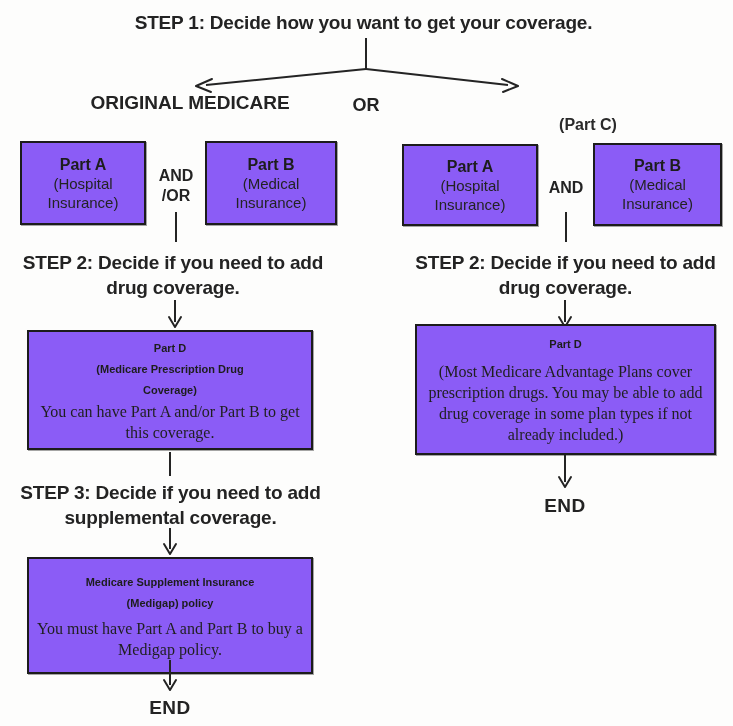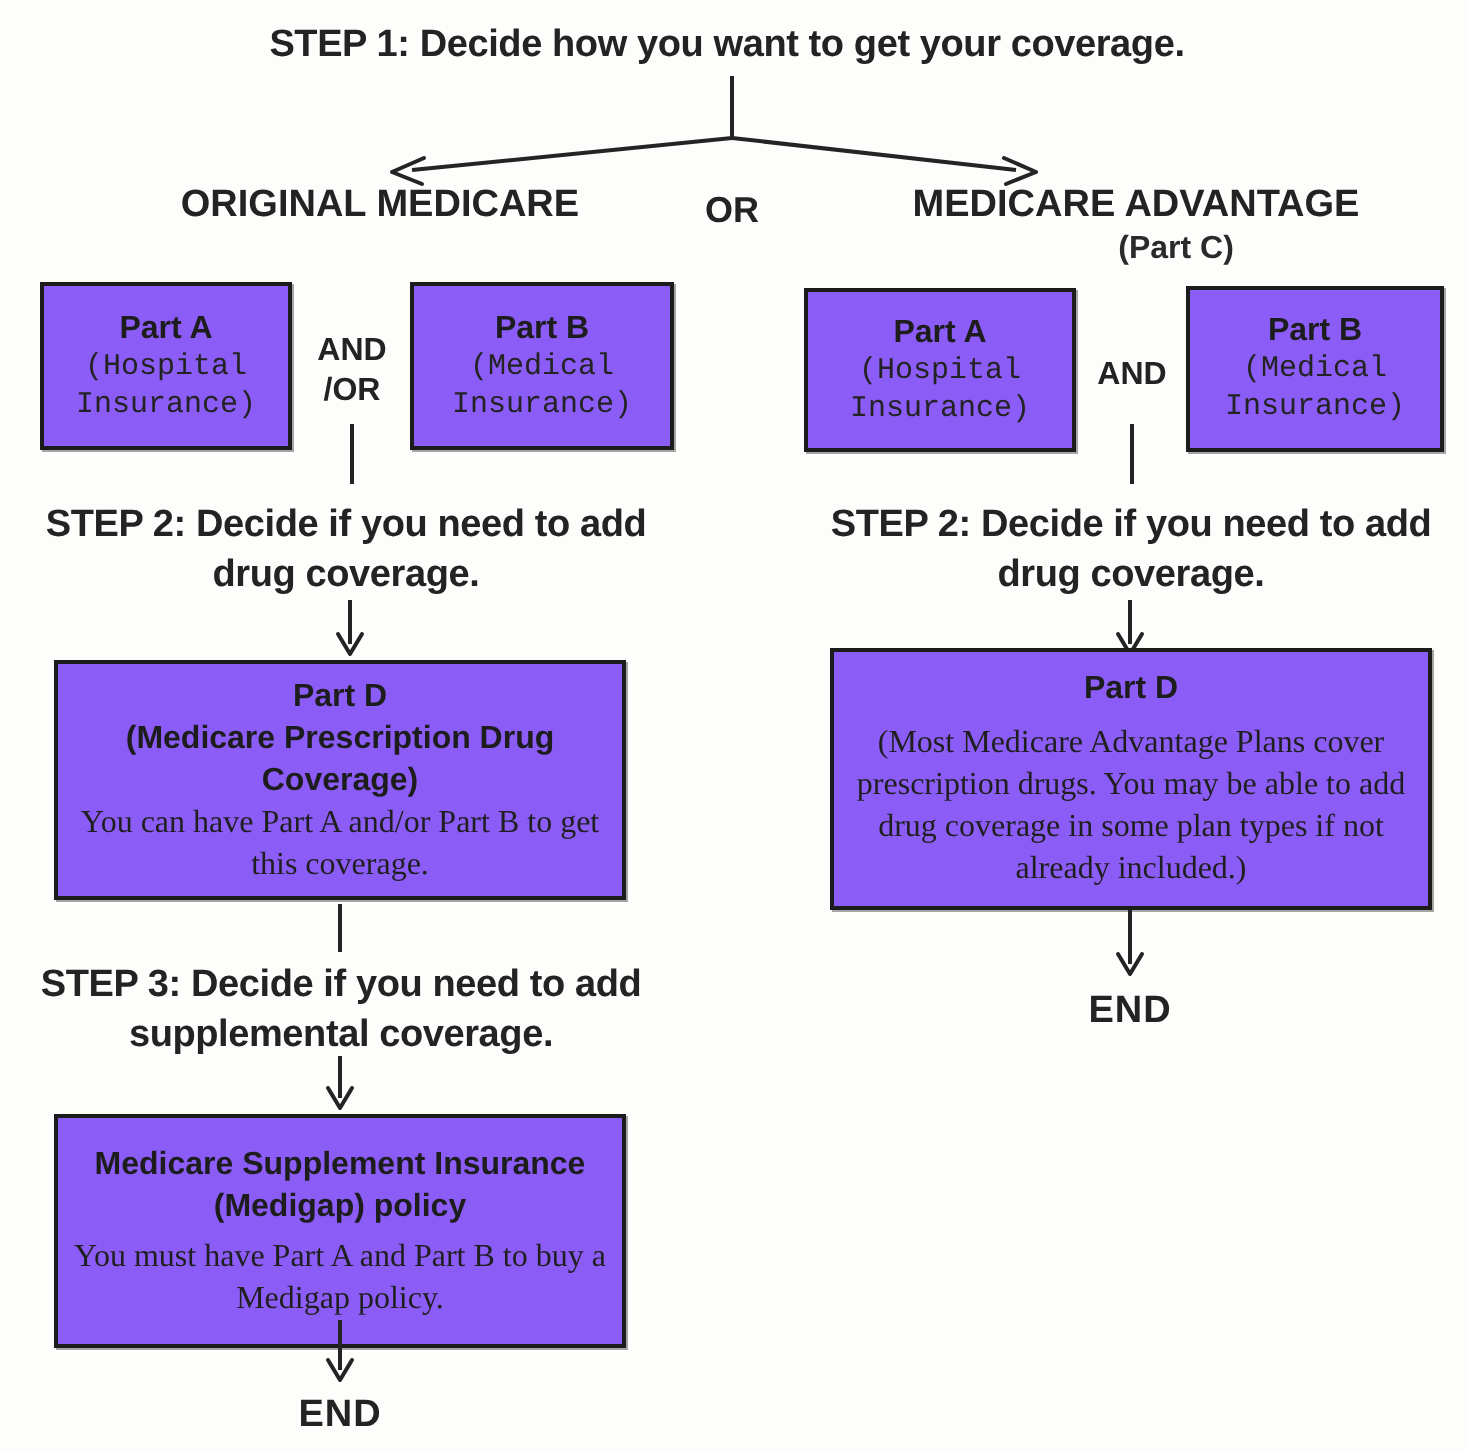--- a/index.html
+++ b/index.html
@@ -79,29 +79,29 @@
     box-shadow: 1px 1px 0 rgba(0,0,0,0.35);
   }
   .box-title {
     font-family: "Liberation Sans", sans-serif;
     font-weight: bold;
     font-size: 16px;
     line-height: 19px;
     color: #1d1d1d;
   }
   .box-sub {
-    font-family: Liberation Mono, monospace;
+    font-family: Liberation Sans, sans-serif;
     font-size: 15px;
     line-height: 19px;
     color: #232323;
   }
   .box-title-lg {
     font-family: "Liberation Sans", sans-serif;
     font-weight: bold;
-    font-size: 16px;
+    font-size: 11px;
     line-height: 21px;
     color: #1d1d1d;
   }
   .box-note {
     font-family: "Liberation Serif", serif;
     font-size: 16px;
     line-height: 21px;
     color: #1f1f1f;
     padding: 0 8px;
   }
@@ -131,21 +131,20 @@
 
     <line x1="366" y1="33" x2="508" y2="49"></line>
 
     <path d="M518 50 L502 43 M518 50 L503 56" stroke-linecap="round"></path>
   </svg>
 
   <div class="abs branch-label" style="left:20px; top:92px; width:340px;">ORIGINAL MEDICARE</div>
 
   <div class="abs or-label" style="left:330px; top:95px; width:72px;">OR</div>
 
-  <div class="abs branch-label" style="left:403px; top:92px; width:330px;">MEDICARE ADVANTAGE</div>
   <div class="abs branch-sub" style="left:423px; top:116px; width:330px;font-weight:bold;">(Part C)</div>
 
   <div class="abs box" style="left:20px; top:141px; width:126px; height:84px;">
     <div class="box-title">Part A</div>
     <div class="box-sub">(Hospital</div>
     <div class="box-sub">Insurance)</div>
   </div>
 
   <div class="abs conj-label" style="left:146px; top:166px; width:60px;">
     <div>AND</div>

